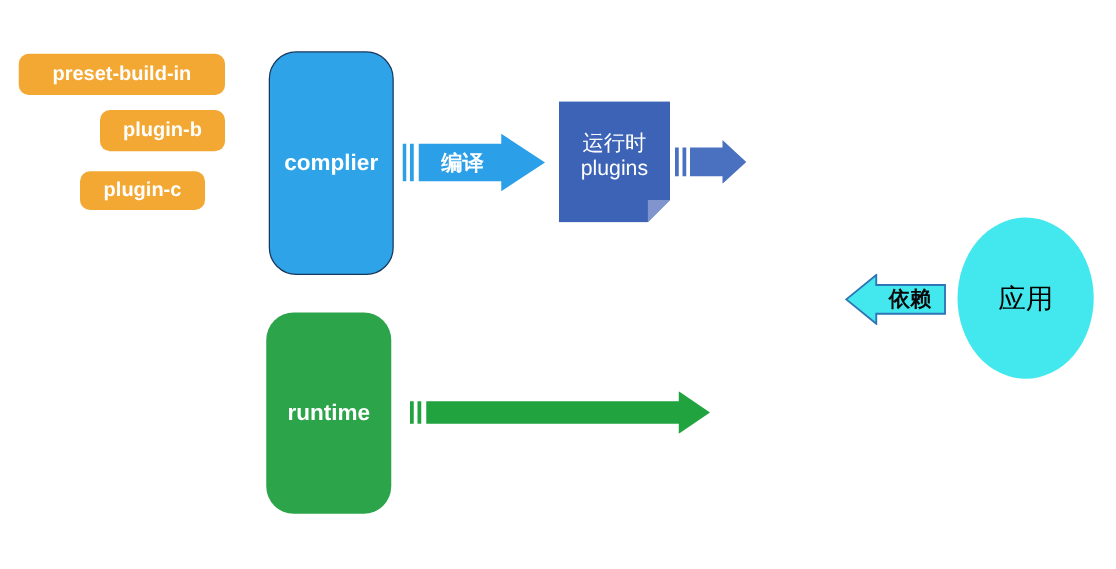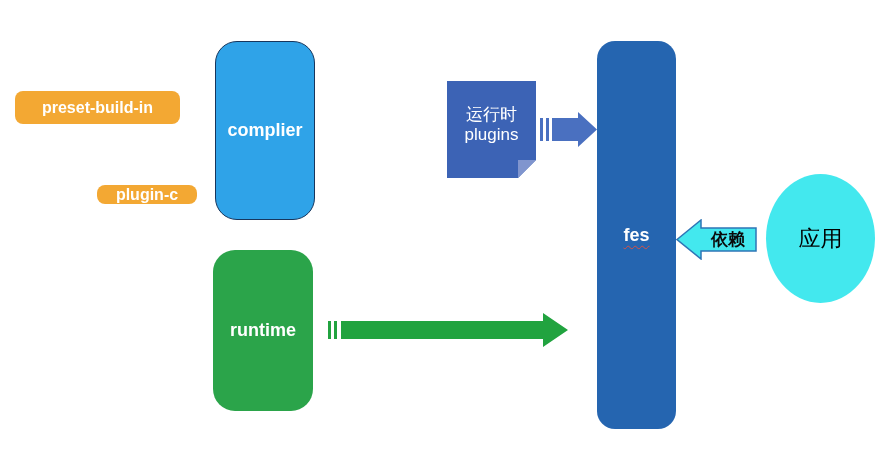--- a/index.html
+++ b/index.html
@@ -8,25 +8,25 @@
     background:#ffffff;
     font-family:"Liberation Sans","DejaVu Sans",sans-serif;
   }
   .node {
     position:absolute; display:flex; align-items:center; justify-content:center;
     box-sizing:border-box; text-align:center;
   }
   
   .orange {
     background:#F3A833; border-radius:8px; color:#ffffff;
-    font-size:16px; font-weight:bold;margin-top:48px;
+    font-size:16px; font-weight:bold;
   }
   .box-preset  { left:15px;  top:43px;  width:165px; height:33px; }
   .box-pluginb { left:80px;  top:88px;  width:100px; height:33px; }
-  .box-pluginc { left:97px;  top:137px; width:100px; height:19px; }
+  .box-pluginc { left:64px;  top:137px; width:100px; height:31px; }
   .box-pluginx { left:77px;  top:185px; width:101px; height:38px;
                  white-space:pre-line; line-height:17px; }
   
   .box-complier {
     left:215px; top:41px; width:100px; height:179px;
     background:#2FA3E8; border:1px solid #17365D; border-radius:22px;
     color:#ffffff; font-size:18px; font-weight:bold;
   }
   
   .box-runtime {
@@ -77,44 +77,52 @@
                  color:#ffffff; font-size:17px; }
   .lbl-depends { left:25px; top:9px; width:54px; height:23px;
                  color:#0a0a0a; font-size:17px; }
 </style>
 </head>
 <body>
 
 <div class="canvas">
 
   <div class="node orange box-preset">preset-build-in</div>
+  <div class="node orange box-pluginb">plugin-b</div>
   <div class="node orange box-pluginc">plugin-c</div>
 
   <div class="node box-complier">
     <span>complier</span>
   </div>
 
+  <div class="arrow" style="left:322px; top:107px;">
+    <svg width="114" height="46" viewBox="0 0 114 46">
+      <g fill="#2B9FE8">
+        <rect x="0" y="8" width="3" height="30"></rect>
+        <rect x="6" y="8" width="3" height="30"></rect>
+        <polygon points="13,8 79,8 79,0 114,23 79,46 79,38 13,38"></polygon>
+      </g>
+    </svg>
+    <span class="arrow-label lbl-compile">编译</span>
+  </div>
 
   <div class="node note">运行时
 plugins</div>
   <div class="note-fold" style="left:518px; top:160px;"></div>
 
   <div class="arrow" style="left:540px; top:112px;">
     <svg width="57" height="35" viewBox="0 0 57 35">
       <g fill="#4A70C0">
         <rect x="0" y="6" width="3" height="23"></rect>
         <rect x="6" y="6" width="3" height="23"></rect>
         <polygon points="12,6 38,6 38,0 57,17.5 38,35 38,29 12,29"></polygon>
       </g>
     </svg>
   </div>
 
-  <div class="node box-fes">
-    <span class="fes-label">fes</span>
-  </div>
 
   <div class="node box-runtime">
     <span>runtime</span>
   </div>
 
   <div class="arrow" style="left:328px; top:313px;">
     <svg width="240" height="34" viewBox="0 0 240 34">
       <g fill="#21A33F">
         <rect x="0" y="8" width="3" height="18"></rect>
         <rect x="6" y="8" width="3" height="18"></rect>

